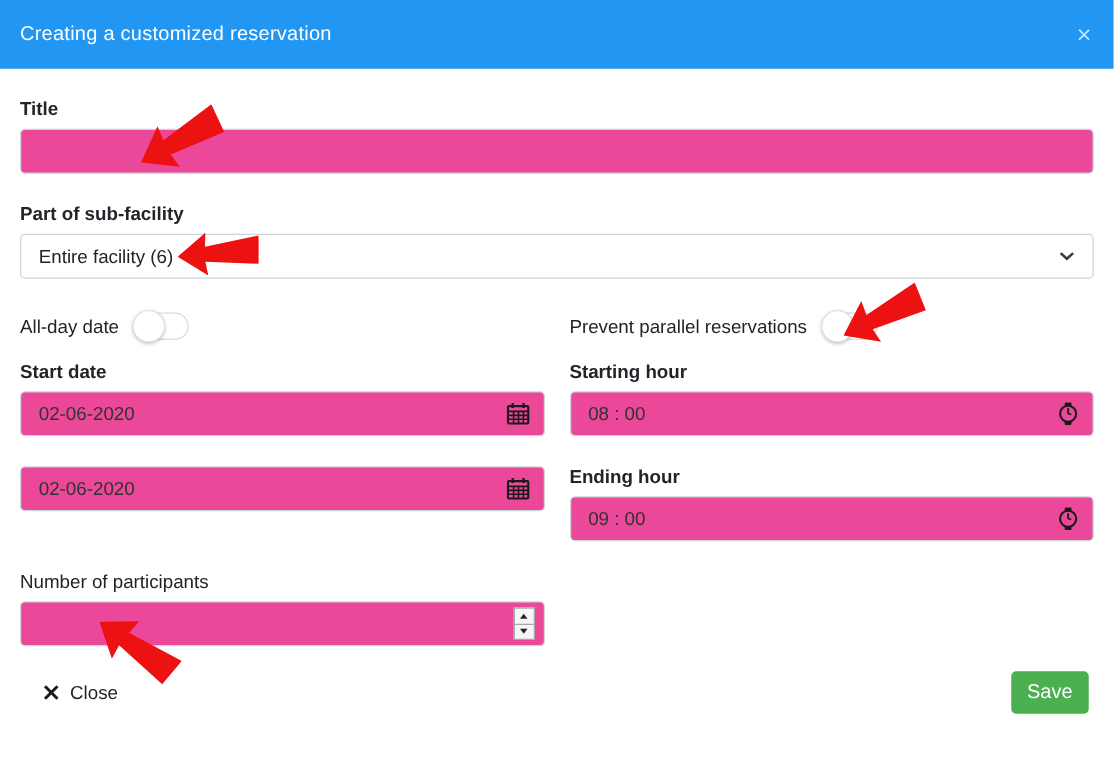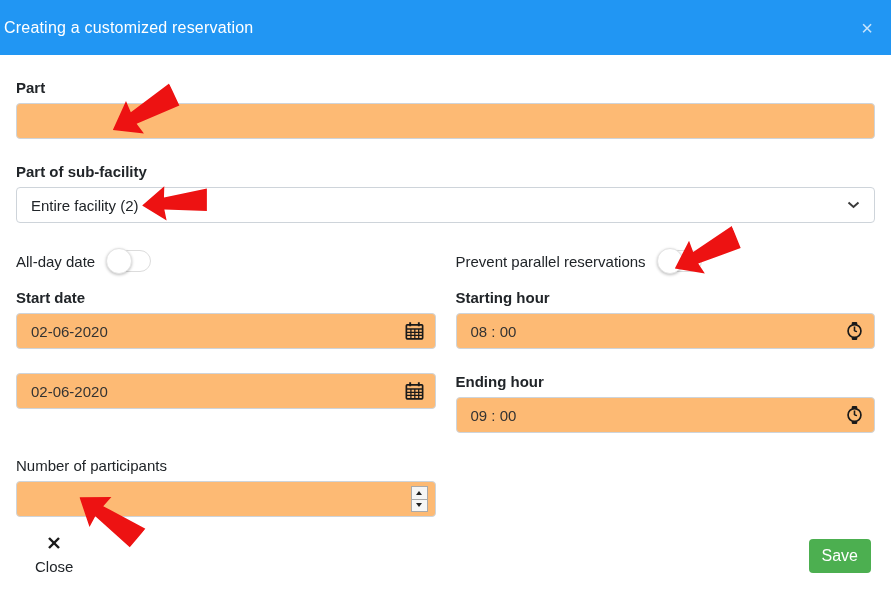--- a/index.html
+++ b/index.html
@@ -11,21 +11,21 @@
     overflow: hidden;
     color: #212529;
   }
 
   
   .modal-header {
     height: 55px;
     display: flex;
     align-items: center;
     justify-content: space-between;
-    padding: 0 18px 0 4px;
+    padding: 0 18px 0 16px;
   }
   .modal-title {
     color: #ffffff;
     font-size: 16px;
     font-weight: 500;
     letter-spacing: .2px;
   }
   .header-close {
     color: rgba(255,255,255,.75);
     font-size: 20px;
@@ -47,21 +47,21 @@
     color: #212529;
   }
   .lbl-reg { font-weight: 400; }
 
   .input-wrap { position: relative; }
   .ctl {
     width: 100%;
     height: 36px;
     border: 1px solid #ced4da;
     border-radius: 4px;
-    background: #fdba74;
+    background: #ec4899;
     font-family: "Liberation Sans", sans-serif;
     font-size: 15px;
     color: #333;
     padding: 0 14px;
     outline: none;
   }
   .ctl.with-icon { padding-right: 40px; }
 
   .in-icon {
     position: absolute;
@@ -142,21 +142,21 @@
   .color-swatch { width: 28px; height: 28px; flex: 0 0 auto; }
 
   
   .modal-footer {
     margin-top: 20px;
     display: flex;
     align-items: center;
     justify-content: space-between;
     padding: 0 20px 0 35px;
   }
-  .close-btn { display: flex; align-items: center; gap: 9px; cursor: pointer; font-size: 15px; color: #212529; flex-direction: column; }
+  .close-btn { display: flex; align-items: center; gap: 9px; cursor: pointer; font-size: 15px; color: #212529; }
   .save-btn {
     border: none;
     color: #fff;
     font-family: "Liberation Sans", sans-serif;
     font-size: 16px;
     padding: 8px 13px;
     border-radius: 4px;
     cursor: pointer;
   }
 
@@ -171,30 +171,30 @@
 <body>
 
 <div class="modal-header" style="background: rgb(33, 150, 243);">
   <div class="modal-title">Creating a customized reservation</div>
   <div class="header-close">×</div>
 </div>
 
 <div class="modal-body">
 
   <div class="fg">
-    <span class="lbl">Part</span>
+    <span class="lbl">Title</span>
     <div class="input-wrap">
       <input class="ctl" type="text" value="" style="">
     </div>
   </div>
 
   <div class="fg">
     <span class="lbl">Part of sub-facility</span>
     <div class="sel">
-      <span>Entire facility (2)</span>
+      <span>Entire facility (6)</span>
       <span class="sel-chevron">
         <svg width="13" height="8" viewBox="0 0 13 8">
             <polyline points="1.5,1.5 6.5,6 11.5,1.5" fill="none" stroke="#3a3a3a" stroke-width="2"></polyline>
           </svg>
       </span>
     </div>
   </div>
 
   <div class="toggle-row">
     <div class="toggle-group">

